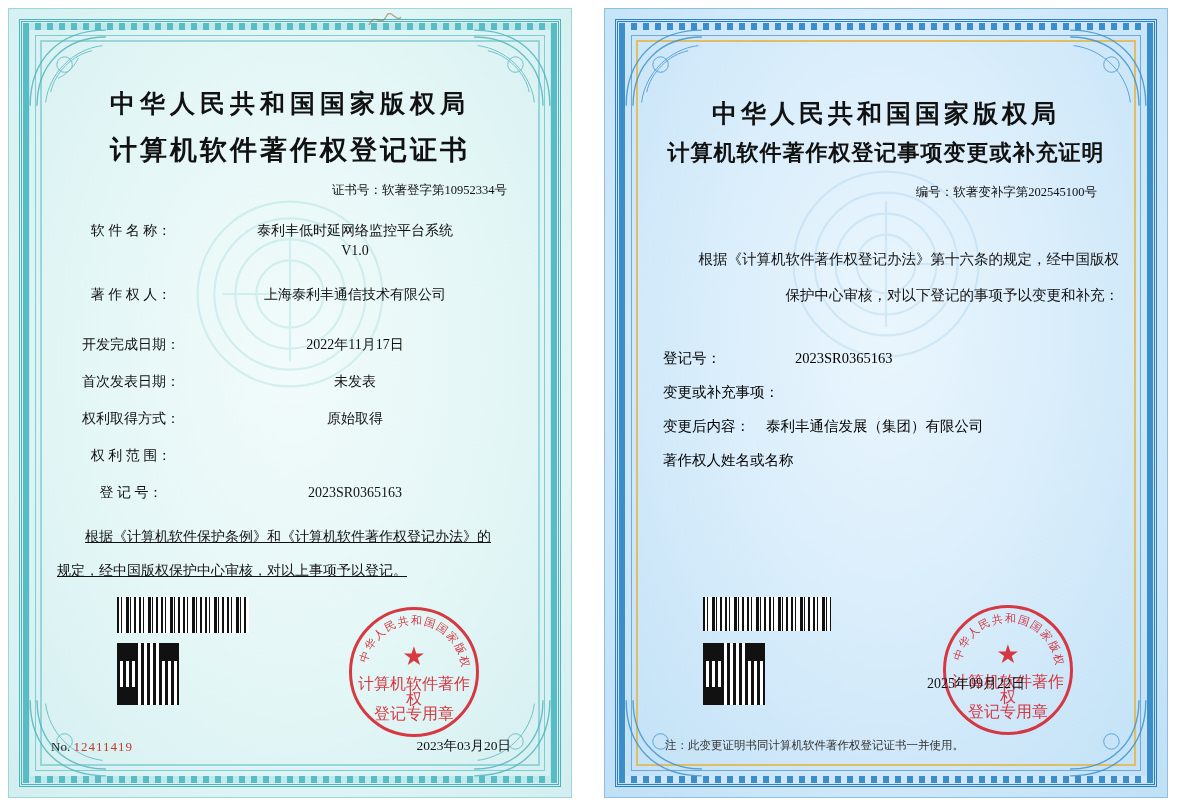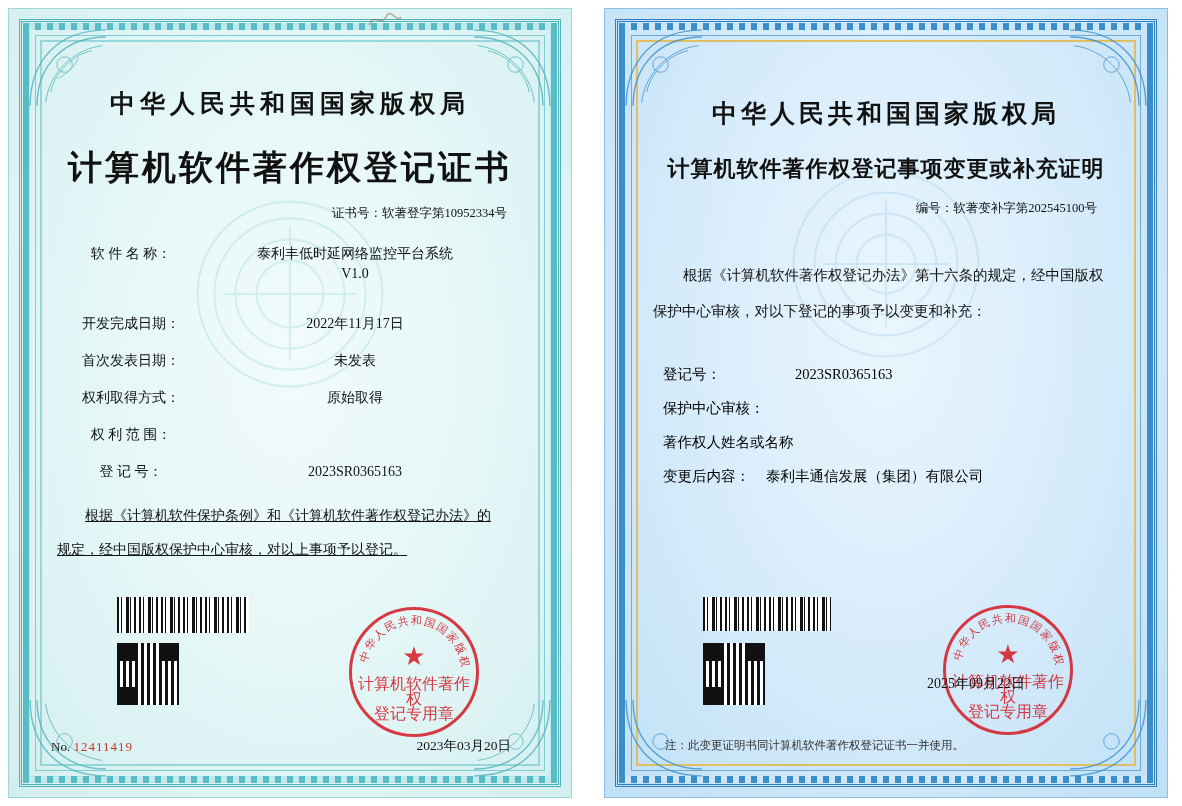--- a/index.html
+++ b/index.html
@@ -82,46 +82,46 @@
     position:absolute;left:48px;right:48px;top:52px;bottom:40px;
   }
   .title1{
     text-align:center;
     font-size:25px;letter-spacing:5px;color:#111;
     font-family:"Liberation Serif", serif;font-weight:bold;
     margin-top:26px;
   }
   .title2{
     text-align:center;
-    font-size:34px;letter-spacing:3px;color:#111;font-weight:bold;
-    margin-top:25px;
+    font-size:27px;letter-spacing:3px;color:#111;font-weight:bold;
+    margin-top:12px;
   }
   .cert.right .title1{font-size:25px;letter-spacing:4px;margin-top:36px;}
-  .cert.right .title2{font-size:22px;letter-spacing:1px;margin-top:24px;}
+  .cert.right .title2{font-size:22px;letter-spacing:1px;margin-top:8px;}
 
   .certno{
     text-align:right;font-size:12.5px;color:#111;margin-top:14px;padding-right:16px;
   }
   .cert.right .certno{margin-top:16px;padding-right:22px;}
 
   .fields{margin-top:22px;padding-left:18px;font-size:14px;color:#111;text-align:center;}
   .row{display:flex;margin-bottom:17px;line-height:20px;}
   .lbl{width:112px;flex:none;letter-spacing:0px;}
   .val{flex:1;}
   .val .sub{display:block;}
 
   .para{
     margin-top:14px;font-size:14px;line-height:34px;color:#111;text-align:justify;
     padding-right:4px;
     text-decoration:underline;
   }
   .para .ind{display:block;text-indent:28px;}
 
   
-  .rbody{margin-top:40px;font-size:14.5px;line-height:36px;color:#111;}
+  .rbody{margin-top:40px;font-size:14.5px;line-height:36px;color:#111;text-align:right;}
   .rbody .ind{text-indent:30px;}
   .rfields{margin-top:28px;padding-left:10px;font-size:14.5px;line-height:34px;}
   .rrow{display:flex;}
   .rlbl{width:110px;flex:none;}
   .rval{flex:1;padding-left:22px;}
 
   
   .barcode{
     position:absolute;
     height:34px;width:130px;
@@ -253,20 +253,24 @@
       </div>
 
       <div class="fields">
         <div class="row">
           <div class="lbl">软 件 名 称：</div>
           <div class="val">
             <span>泰利丰低时延网络监控平台系统</span>
             <span class="sub">V1.0</span>
           </div>
         </div>
+        <div class="row" style="margin-top:24px">
+          <div class="lbl">著 作 权 人：</div>
+          <div class="val">上海泰利丰通信技术有限公司</div>
+        </div>
         <div class="row" style="margin-top:30px">
           <div class="lbl">开发完成日期：</div>
           <div class="val">2022年11月17日</div>
         </div>
         <div class="row">
           <div class="lbl">首次发表日期：</div>
           <div class="val">未发表</div>
         </div>
         <div class="row">
           <div class="lbl">权利取得方式：</div>
@@ -371,28 +375,28 @@
         <div class="ind">根据《计算机软件著作权登记办法》第十六条的规定，经中国版权</div>
         <div>保护中心审核，对以下登记的事项予以变更和补充：</div>
       </div>
 
       <div class="rfields">
         <div class="rrow">
           <div class="rlbl">登记号：</div>
           <div class="rval">2023SR0365163</div>
         </div>
         <div class="rrow">
-          <div class="rlbl" style="width:auto">保护中心审核：</div>
-        </div>
-        <div class="rrow">
-          <div class="rlbl" style="width:auto">著作权人姓名或名称</div>
+          <div class="rlbl" style="width:auto">变更或补充事项：</div>
         </div>
         <div class="rrow">
           <div class="rlbl" style="width:auto">变更后内容：</div>
           <div class="rval" style="padding-left:16px">泰利丰通信发展（集团）有限公司</div>
+        </div>
+        <div class="rrow">
+          <div class="rlbl" style="width:auto">著作权人姓名或名称</div>
         </div>
       </div>
     </div>
 
     <div class="barcode" style="left:98px;top:588px;width:128px;height:34px;"></div>
     <div class="qr" style="left:98px;top:634px;"></div>
 
     <div class="seal" style="left:338px;top:596px;">
       <svg class="arc" viewBox="0 0 124 124">
         <path id="arcR" d="M 14 62 A 48 48 0 0 1 110 62" fill="none"></path>

